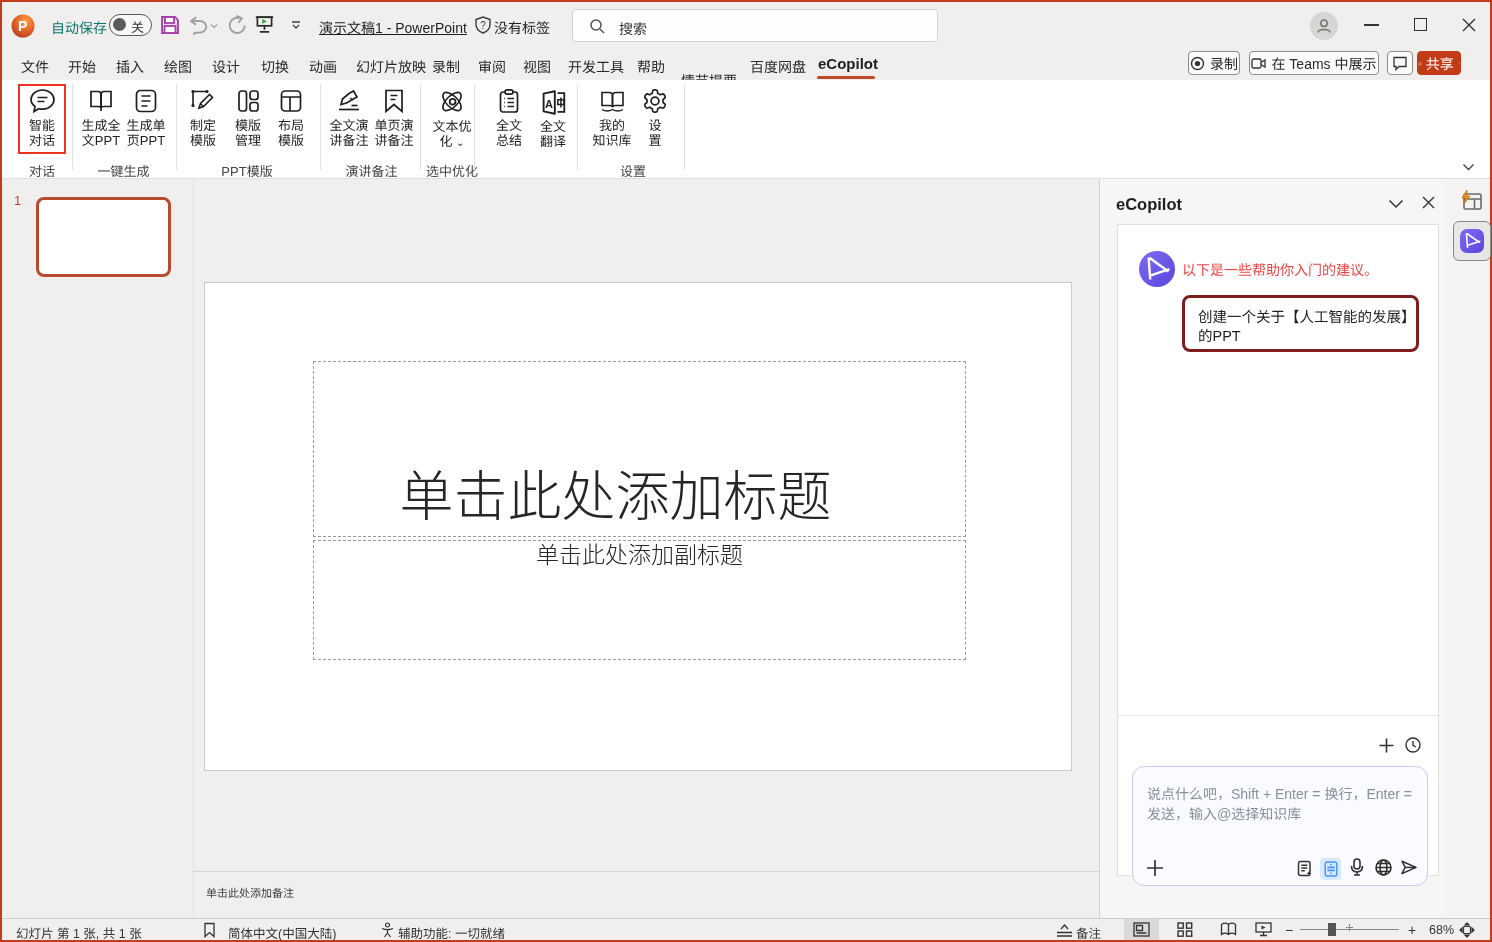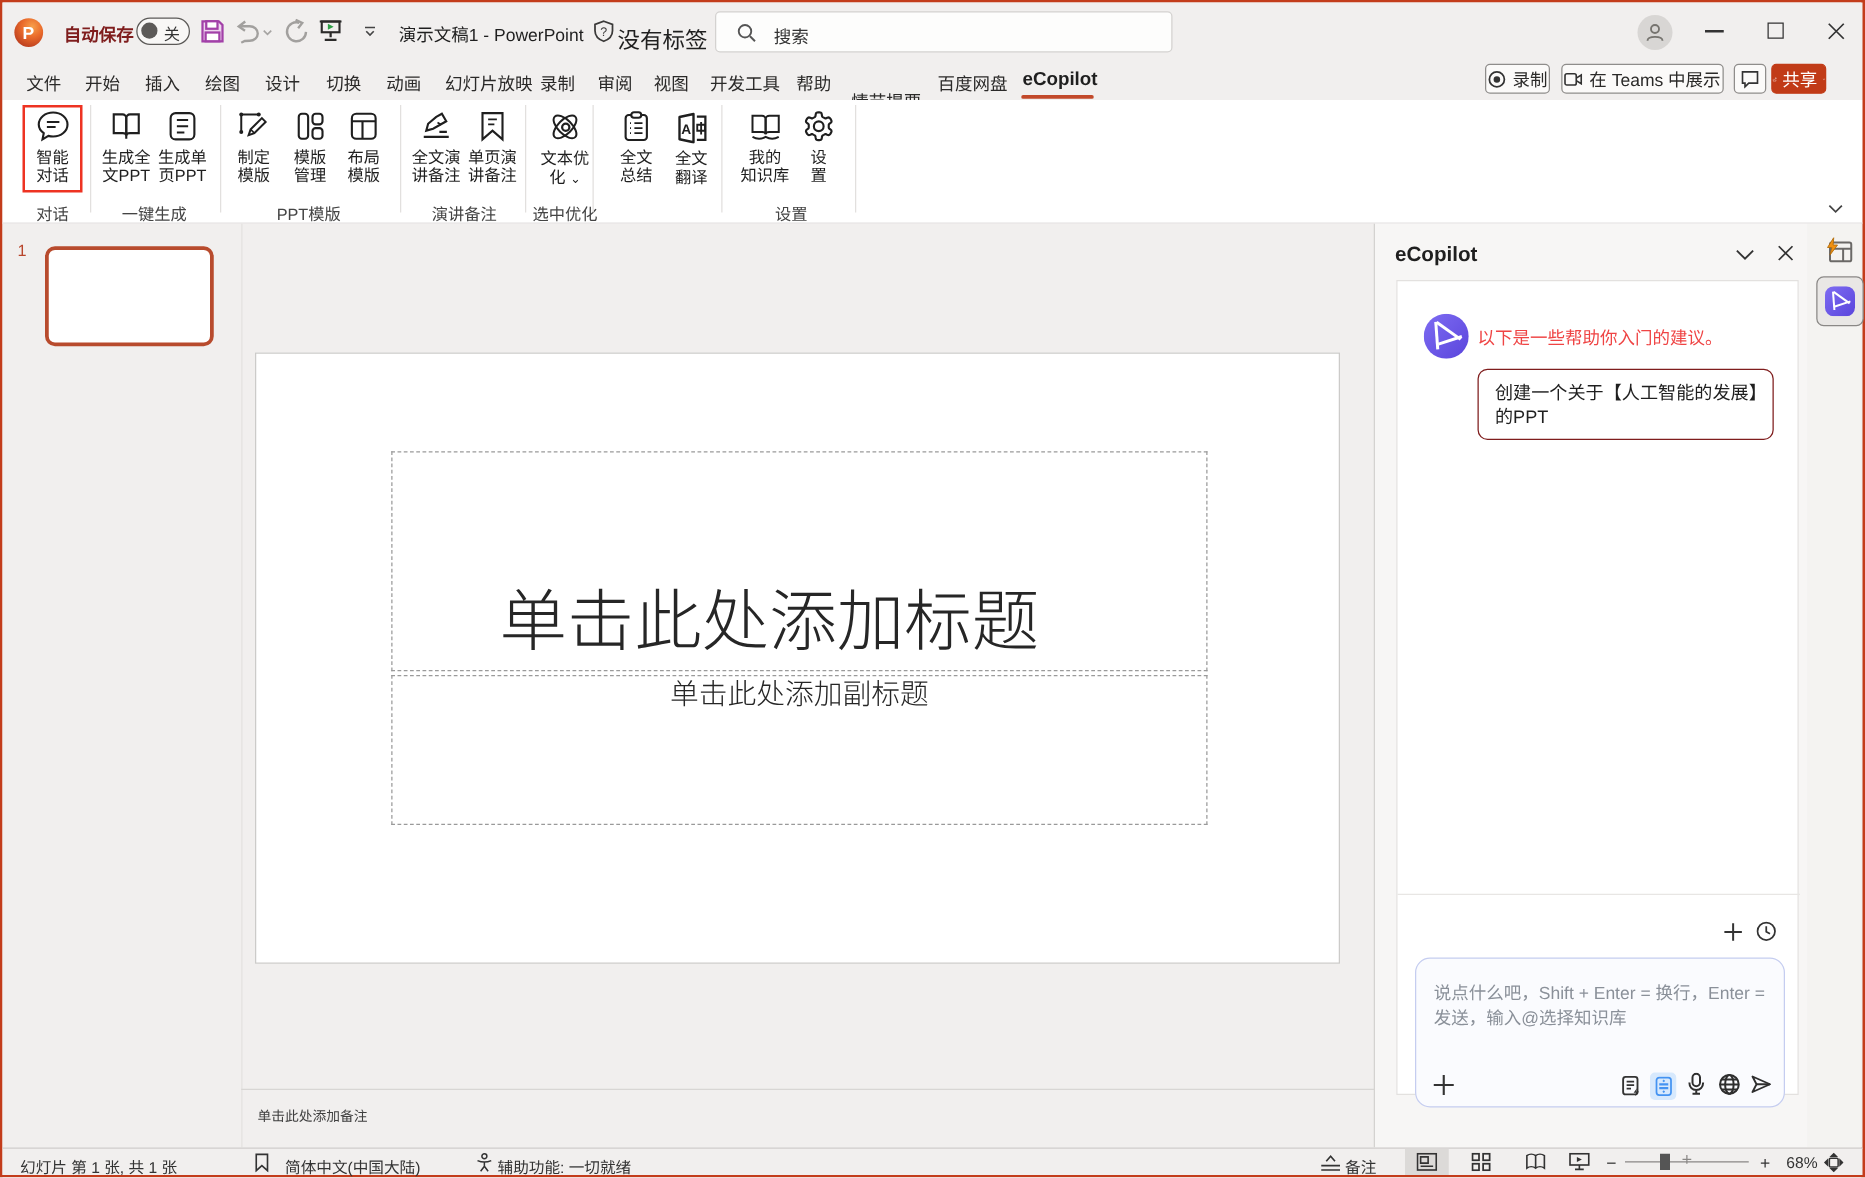--- a/index.html
+++ b/index.html
@@ -32,21 +32,21 @@
       <defs>
           <radialGradient id="pplg" cx="62%" cy="30%" r="80%">
             <stop offset="0%" stop-color="#f7a04b"></stop>
             <stop offset="45%" stop-color="#ea6b2b"></stop>
             <stop offset="100%" stop-color="#b5381d"></stop>
           </radialGradient>
         </defs>
       <circle cx="13" cy="13" r="11.5" fill="url(#pplg)"></circle>
       <text x="12.6" y="18" font-size="14" font-weight="bold" fill="#fff" text-anchor="middle" font-family="Liberation Sans">P</text>
     </svg>
-    <div class="abs" style="left:49px;top:15px;font-size:14px;color:#7f1d1d;font-weight:bold;">自动保存</div>
+    <div class="abs" style="left:49px;top:15px;font-size:14px;color:#0f766e;">自动保存</div>
 
     <div class="abs" style="left:107px;top:12px;width:43px;height:22px;border:1.2px solid #5c5a58;border-radius:11px;background:#f8f7f6;">
       <div class="abs" style="left:3px;top:3px;width:13px;height:13px;border-radius:50%;background:#5c5a58;"></div>
       <div class="abs" style="left:21px;top:2px;font-size:13px;color:#333;">关</div>
     </div>
 
     <svg class="abs" style="left:156px;top:11px;" width="24" height="24" viewBox="0 0 24 24" fill="none" stroke="#a240a8" stroke-width="1.8">
       <path d="M4 4 h13 l3 3 v13 h-16 z" fill="#eed5ef"></path>
       <rect x="7" y="4" width="9" height="6" fill="#fff" stroke="#a240a8"></rect>
       <rect x="6.5" y="13" width="11" height="7" fill="#fff" stroke="#a240a8"></rect>
@@ -67,27 +67,27 @@
 
     <svg class="abs" style="left:253px;top:14px;" width="19" height="17" viewBox="0 0 19 17" fill="none" stroke="#2b2a29" stroke-width="1.7">
       <path d="M0.8 1.2 h17.4"></path>
       <rect x="2.4" y="1.2" width="14.2" height="8.6"></rect>
       <path d="M9.5 9.8 v4 M4.8 15.8 h9.4" stroke-width="1.8"></path>
       <path d="M7.3 3 l4.6 2.4 l-4.6 2.4 z" fill="#2d9e44" stroke="none"></path>
     </svg>
     <svg class="abs" style="left:288px;top:17px;" width="12" height="12" viewBox="0 0 12 12" fill="none" stroke="#444" stroke-width="1.3">
       <path d="M2 3 h8 M3 6 l3 3 l3 -3"></path>
     </svg>
-    <div class="abs" style="left:317px;top:15px;font-size:14px;color:#1f1f1f;">演示文稿1 - PowerPoint</div>
+    <div class="abs" style="left:317px;top:15px;font-size:14px;color:#1f1f1f;text-decoration:underline;">演示文稿1 - PowerPoint</div>
 
     <svg class="abs" style="left:471px;top:13px;" width="20" height="20" viewBox="0 0 20 20" fill="none" stroke="#3b3a39" stroke-width="1.4">
       <path d="M10 2 l7 2.5 v5 c0 4.5 -3 7 -7 8.5 c-4 -1.5 -7 -4 -7 -8.5 v-5 z"></path>
       <text x="10" y="14" font-size="10" fill="#3b3a39" stroke="none" text-anchor="middle" font-family="Liberation Sans">?</text>
     </svg>
-    <div class="abs" style="left:492px;top:15px;font-size:18px;color:#1f1f1f;">没有标签</div>
+    <div class="abs" style="left:492px;top:15px;font-size:14px;color:#1f1f1f;">没有标签</div>
 
     <div class="abs" style="left:570px;top:7px;width:366px;height:33px;background:#fdfdfc;border:1px solid #d4d2d0;border-radius:4px;">
       <svg class="abs" style="left:16px;top:8px;" width="17" height="17" viewBox="0 0 17 17" fill="none" stroke="#555" stroke-width="1.5">
         <circle cx="7" cy="7" r="5"></circle>
           <path d="M11 11 l4 4"></path>
       </svg>
       <div class="abs" style="left:46px;top:8px;font-size:14px;color:#333;">搜索</div>
     </div>
 
     <div class="abs" style="left:1308px;top:10px;width:28px;height:28px;border-radius:50%;background:#d8d6d4;">
@@ -327,21 +327,21 @@
                 <stop offset="100%" stop-color="#5a45dc"></stop>
               </linearGradient>
             </defs>
           <circle cx="18" cy="18" r="18" fill="url(#av1)"></circle>
           <path d="M9.6 6.5 L11.2 28.5" stroke="#fff" stroke-width="2.4"></path>
           <path d="M10.3 6.8 L29.5 20.5" stroke="#fff" stroke-width="2.4"></path>
           <path d="M11.8 24.3 L30.5 18.2" stroke="#fff" stroke-width="2.4"></path>
         </svg>
         <div class="abs" style="left:64px;top:34px;font-size:14px;color:#ef4444;">以下是一些帮助你入门的建议。</div>
 
-        <div class="abs" style="left:64px;top:70px;width:237px;height:57px;border:1px solid #7f1d1d;border-radius:8px;background:#fff;font-size:14.5px;color:#1f1f1f;line-height:19px;padding:10px 0 0 13px;white-space:nowrap;">创建一个关于【人工智能的发展】<br>的PPT</div>
+        <div class="abs" style="left:64px;top:70px;width:237px;height:57px;border:3px solid #7f1d1d;border-radius:8px;background:#fff;font-size:14.5px;color:#1f1f1f;line-height:19px;padding:10px 0 0 13px;white-space:nowrap;">创建一个关于【人工智能的发展】<br>的PPT</div>
 
         <div class="abs" style="left:0;top:490px;width:322px;height:1px;background:#e8e6e4;"></div>
 
         <svg class="abs" style="left:287px;top:512px;" width="16" height="16" viewBox="0 0 16 16" fill="none" stroke="#333" stroke-width="1.4">
             <circle cx="8" cy="8" r="7"></circle>
             <path d="M8 4 v4.4 l3 1.6"></path>
           </svg>
         <svg class="abs" style="left:261px;top:513px;" width="15" height="15" viewBox="0 0 15 15" stroke="#333" stroke-width="1.6" fill="none">
             <path d="M7.5 0.5 v14 M0.5 7.5 h14"></path>
           </svg>

